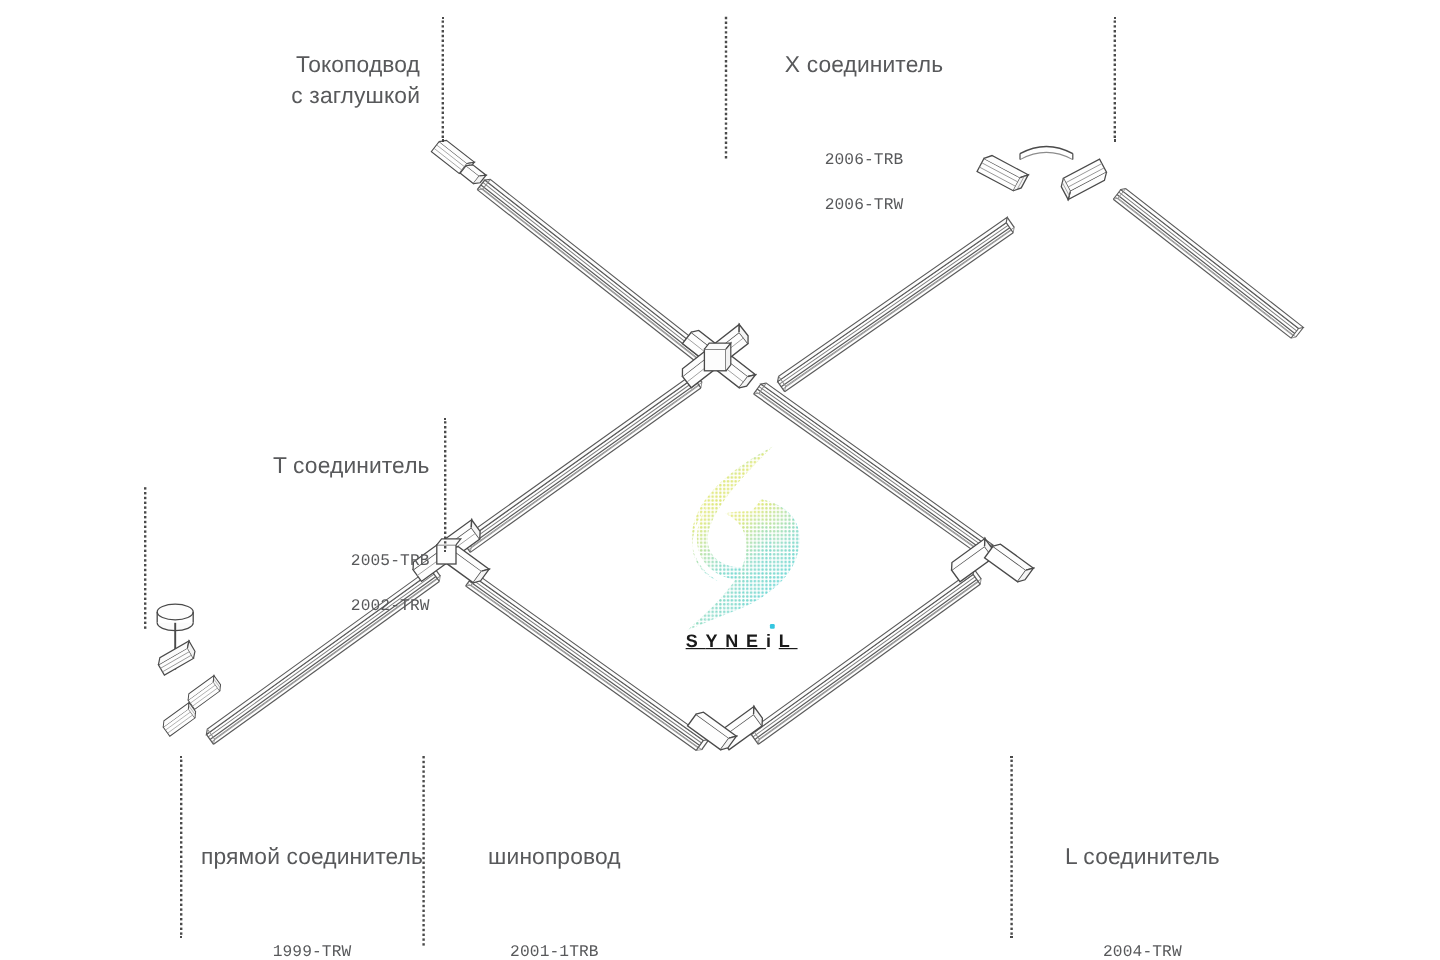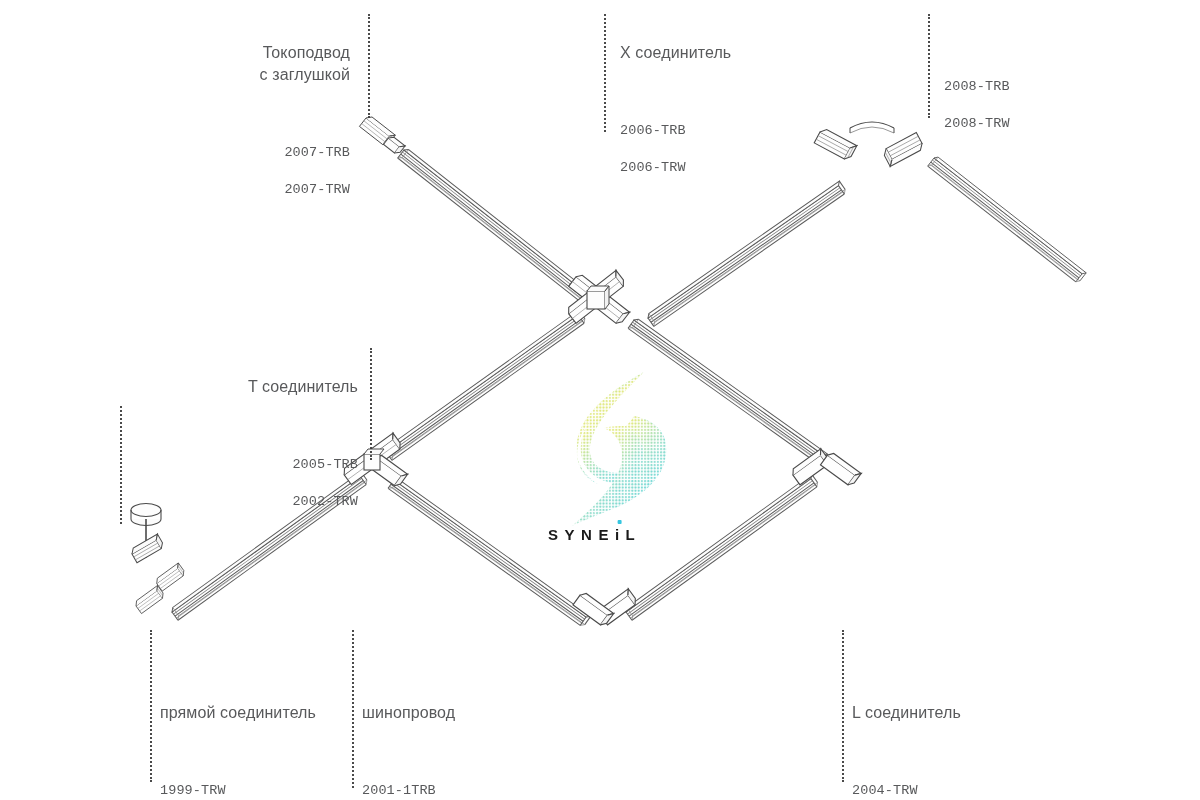--- a/index.html
+++ b/index.html
@@ -14,36 +14,38 @@
   
   .leader{
     position:absolute;width:0;border-left:2px dotted #3b3b3b;
     opacity:.92;
   }
 
   
   .label{
     position:absolute;color:#58595b;line-height:1.38;
     white-space:pre-line;
-  }
-  .label .title{font-size:16px;letter-spacing:.1px;}
+    text-align:center;
+  }
+  .label .title{font-size:19px;letter-spacing:.1px;}
   .label .codes{font-size:13.5px;margin-top:17px;letter-spacing:.1px;font-family:Liberation Mono, monospace;}
   .label .codes span{display:block;}
   .label.right{text-align:right;}
 
   
   #art{position:absolute;left:0;top:0;width:1200px;height:800px;}
 
   
   #logo{position:absolute;left:548px;top:368px;width:140px;height:196px;}
   #logo-mark{position:absolute;left:0;top:0;width:140px;height:160px;}
   #wordmark{
-    position:absolute;left:0;top:158px;width:140px;text-align:left;
+    position:absolute;left:0;top:158px;width:140px;text-align:center;
     font-size:15px;font-weight:700;letter-spacing:6.5px;color:#1a1a1a;
     font-family:"Liberation Sans","DejaVu Sans",sans-serif;
+    text-decoration:underline;
   }
   #wordmark .dot-i{
     display:inline-block;position:relative;
   }
   #wordmark .dot-i::after{
     content:"";position:absolute;left:50%;transform:translateX(-60%);
     top:-6px;width:4px;height:4px;background:#35c6e0;border-radius:1px;
   }
 </style>
 </head>
@@ -264,39 +266,31 @@
   <div class="leader" style="left:928px; top:14px;  height:104px;"></div>
   <div class="leader" style="left:370px; top:348px; height:112px;"></div>
   <div class="leader" style="left:120px; top:406px; height:118px;"></div>
   <div class="leader" style="left:150px; top:630px; height:152px;"></div>
   <div class="leader" style="left:352px; top:630px; height:158px;"></div>
   <div class="leader" style="left:842px; top:630px; height:152px;"></div>
 
   <div class="label right" style="left:178px; top:20px; width:172px;">
     <div class="title">Токоподвод
 с заглушкой</div>
-    <div class="codes">
-      <span>2007-TRB</span>
-      <span>2007-TRW</span>
-    </div>
   </div>
 
   <div class="label" style="left:620px; top:20px; width:200px;">
     <div class="title">X соединитель</div>
     <div class="codes">
       <span>2006-TRB</span>
       <span>2006-TRW</span>
     </div>
   </div>
 
   <div class="label" style="left:944px; top:20px; width:200px;">
-    <div class="codes">
-      <span>2008-TRB</span>
-      <span>2008-TRW</span>
-    </div>
   </div>
 
   <div class="label right" style="left:190px; top:354px; width:168px;">
     <div class="title">T соединитель</div>
     <div class="codes">
       <span>2005-TRB</span>
       <span>2002-TRW</span>
     </div>
   </div>
 

